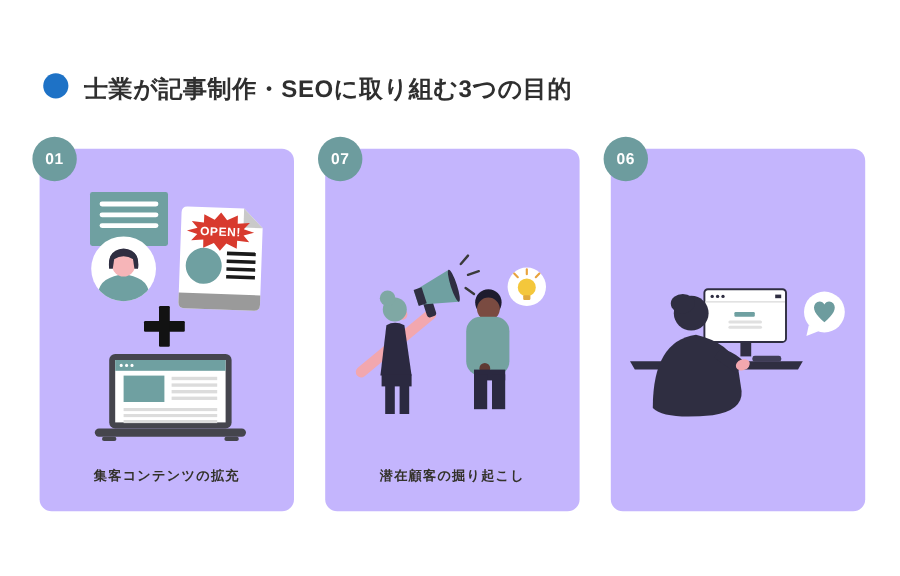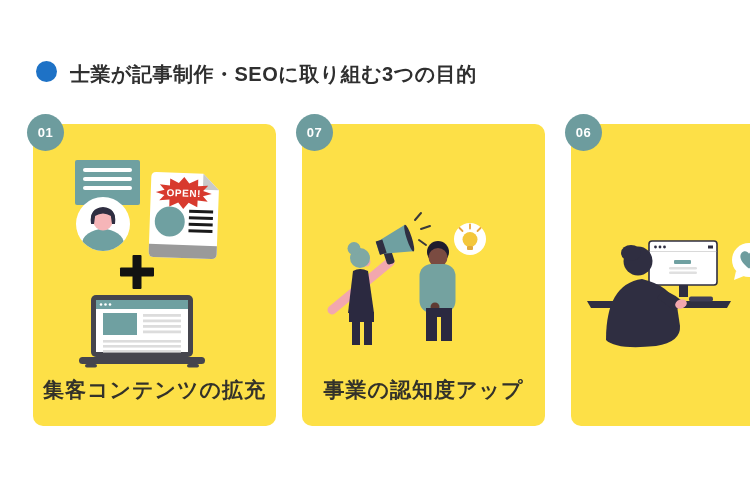--- a/index.html
+++ b/index.html
@@ -7,28 +7,28 @@
   body { font-family:"Liberation Sans","DejaVu Sans",sans-serif; }
   .page { position:relative; width:750px; height:480px; background:#ffffff; overflow:hidden; }
 
   
   .header { position:absolute; left:36px; top:61px; display:flex; gap:13px; }
   .bullet { width:21px; height:21px; border-radius:50%; background:#1e72c6; flex:0 0 auto; }
   .title { font-size:20px; font-weight:700; color:#2f2f2f; letter-spacing:0.5px; }
 
   
   .cards { position:absolute; left:33px; top:124px; display:flex; gap:26px; }
-  .card { position:relative; width:243px; height:302px; background:#fde047; border-radius:10px;padding-left:12px; }
+  .card { position:relative; width:212px; height:302px; background:#c4b5fd; border-radius:10px;padding-left:12px; }
   .badge { position:absolute; left:-6px; top:-10px; width:37px; height:37px; border-radius:50%;
            background:#6d9c9e; color:#ffffff; font-size:13px; font-weight:700;
            display:flex; align-items:center; justify-content:center; letter-spacing:0.5px; }
   .illus { position:absolute; left:0; top:26px; width:212px; height:226px; }
   .illus svg { display:block; width:212px; height:226px; }
   .caption { position:absolute; left:0; bottom:22px; width:100%; text-align:center;
-             font-size:21px; font-weight:700; color:#33322a; letter-spacing:1px; }
+             font-size:11px; font-weight:700; color:#33322a; letter-spacing:1px; }
   .open-text { font-family:"Liberation Sans",sans-serif; font-size:10px; font-weight:700; letter-spacing:0.5px; }
 </style>
 </head>
 <body>
 
 <div class="page">
 
   <div class="header">
     <span class="bullet"></span>
     <h1 class="title">士業が記事制作・SEOに取り組む3つの目的</h1>
@@ -148,21 +148,21 @@
             <circle cx="168" cy="89.5" r="7.5" fill="#f4c73b"></circle>
             <rect x="165" y="96" width="6" height="4" rx="1" fill="#e0a93c"></rect>
             <g stroke="#e8a33d" stroke-width="1.8" stroke-linecap="round">
               <path d="M168,78.5 L168,74.5"></path>
               <path d="M160.5,81 L157.5,78"></path>
               <path d="M175.5,81 L178.5,78"></path>
             </g>
           </g>
         </svg>
       </div>
-      <div class="caption">事業の認知度アップ</div>
+      <div class="caption">潜在顧客の掘り起こし</div>
     </section>
 
     <section class="card">
       <div class="badge">06</div>
       <div class="illus">
         <svg viewBox="0 0 212 226">
 
           <g>
             <rect x="78" y="91" width="68" height="44" rx="3" fill="#ffffff" stroke="#2f2e41" stroke-width="1.6"></rect>
             <circle cx="84.5" cy="97" r="1.4" fill="#2f2e41"></circle>

